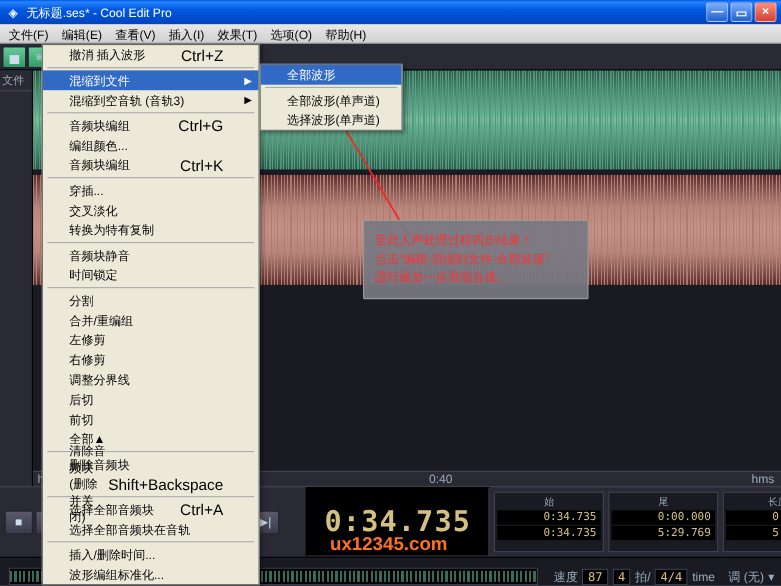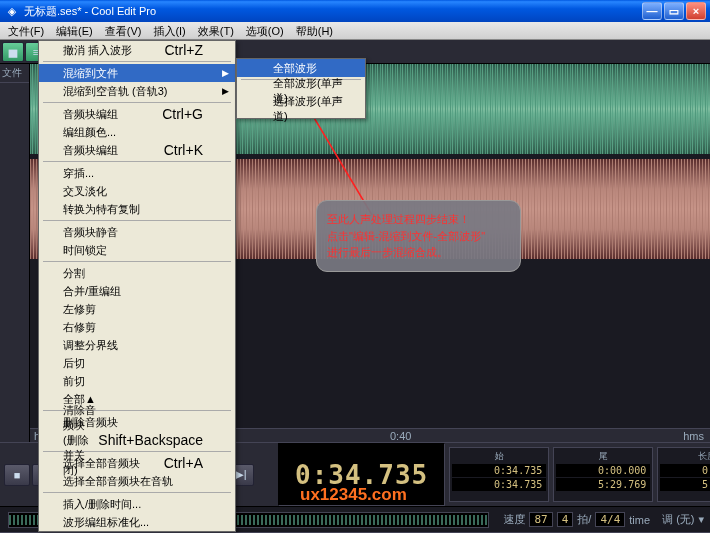--- a/index.html
+++ b/index.html
@@ -27,34 +27,34 @@
 .wave2{background:repeating-linear-gradient(90deg,#cc9a8a 0 1px,transparent 1px 3px,#ddaa9a 3px 4px,transparent 4px 6px),linear-gradient(to bottom,transparent 0%,#ddaa9a 30%,#eebbaa 50%,#ddaa9a 70%,transparent 100%)}
 .ruler{position:absolute;bottom:0;left:30px;right:0;height:14px;background:#2a2a35;border-top:1px solid #445;color:#9ab;font-size:9px}
 .ruler span{position:absolute;top:1px}
 .dropdown{position:absolute;top:40px;left:38px;width:198px;background:#ece9d8;border:1px solid #666;box-shadow:2px 2px 4px rgba(0,0,0,.4);z-index:100}
 .dropdown .ditem{height:18px;display:flex;align-items:center;padding:0 32px 0 24px;cursor:pointer;font-size:11px;position:relative}
 .dropdown .ditem.hl{background:#316ac5;color:#fff}
 .dropdown .ditem .sc{margin-left:auto;font-size:14px}
 .dropdown .ditem .arr{position:absolute;right:6px;font-size:9px}
 .dropdown .dsep{height:1px;background:#aaa;margin:2px 4px}
 .submenu{position:absolute;top:58px;left:236px;width:130px;background:#ece9d8;border:1px solid #666;box-shadow:2px 2px 4px rgba(0,0,0,.4);z-index:101}
-.submenu .ditem{height:18px;display:flex;align-items:center;padding:0 8px 0 36px;cursor:pointer;font-size:11px}
+.submenu .ditem{height:18px;display:flex;align-items:center;padding:0 8px 0 24px;cursor:pointer;font-size:11px}
 .submenu .ditem.hl{background:#316ac5;color:#fff}
 .submenu .dsep{height:1px;background:#aaa;margin:2px 4px}
-.annotation{position:absolute;top:200px;left:316px;width:205px;background:rgba(120,120,130,.92);border:1px solid #999;border-radius:11px;padding:10px;color:#ff3030;font-size:12px;line-height:1.5;z-index:90}
+.annotation{position:absolute;top:200px;left:330px;width:205px;background:rgba(120,120,130,.92);border:1px solid #999;border-radius:1px;padding:10px;color:#ff3030;font-size:12px;line-height:1.5;z-index:90}
 .arrow-line{position:absolute;top:70px;left:282px;width:200px;height:150px;z-index:89;pointer-events:none}
 .bottompanel{height:64px;background:#2a2a35;border-top:1px solid #445;display:flex;position:relative}
 .transport{display:flex;align-items:center;padding:4px;gap:2px}
 .transport .pbtn{width:26px;height:22px;background:linear-gradient(to bottom,#5a5a6a,#3a3a4a);border:1px solid #223;border-radius:2px;display:flex;align-items:center;justify-content:center;cursor:pointer;color:#cde}
 .timedisplay{margin-left:20px;display:flex;align-items:center;background:#000;border:1px inset #445;padding:4px 16px;color:#d4c080;font-family:monospace;font-size:26px;font-weight:bold;letter-spacing:1px}
 .timepanels{display:flex;flex:1;justify-content:flex-end;gap:4px;padding:4px}
 .tpanel{background:#1a1a22;border:1px solid #445;min-width:100px;padding:2px}
 .tpanel .thdr{color:#9ab;font-size:9px;text-align:center;margin-bottom:1px}
 .tpanel .tval{background:#000;color:#d4c080;font-family:monospace;font-size:10px;padding:1px 4px;text-align:right;margin-bottom:1px}
-.scrubber{height:26px;background:#1a1a22;border-top:1px solid #000;position:relative;display:flex;align-items:center}
+.scrubber{height:26px;background:#1a1a22;border-top:1px solid #000;position:relative;display:flex;align-items:flex-end}
 .scrubtrack{flex:1;height:16px;background:#000;margin:0 8px;border:1px solid #445;position:relative}
 .scrubwave{position:absolute;top:2px;bottom:2px;left:0;right:0;background:repeating-linear-gradient(90deg,#3a6a5a 0 2px,transparent 2px 4px)}
 .scrublabels{display:flex;gap:4px;padding:0 6px;color:#9ab;font-size:9px;align-items:center}
 .scrublabels .sval{background:#000;border:1px solid #445;padding:0 4px;color:#d4c080;font-family:monospace}
 .statusbar{height:18px;background:#2a2a35;border-top:1px solid #445;display:flex;align-items:center;color:#9ab;font-size:10px;padding:0 4px}
 .watermark{position:absolute;top:485px;left:300px;color:#ff7020;font-size:17px;font-weight:bold;z-index:200;text-shadow:0 0 2px #000}
 </style>
 </head>
 <body>
 

